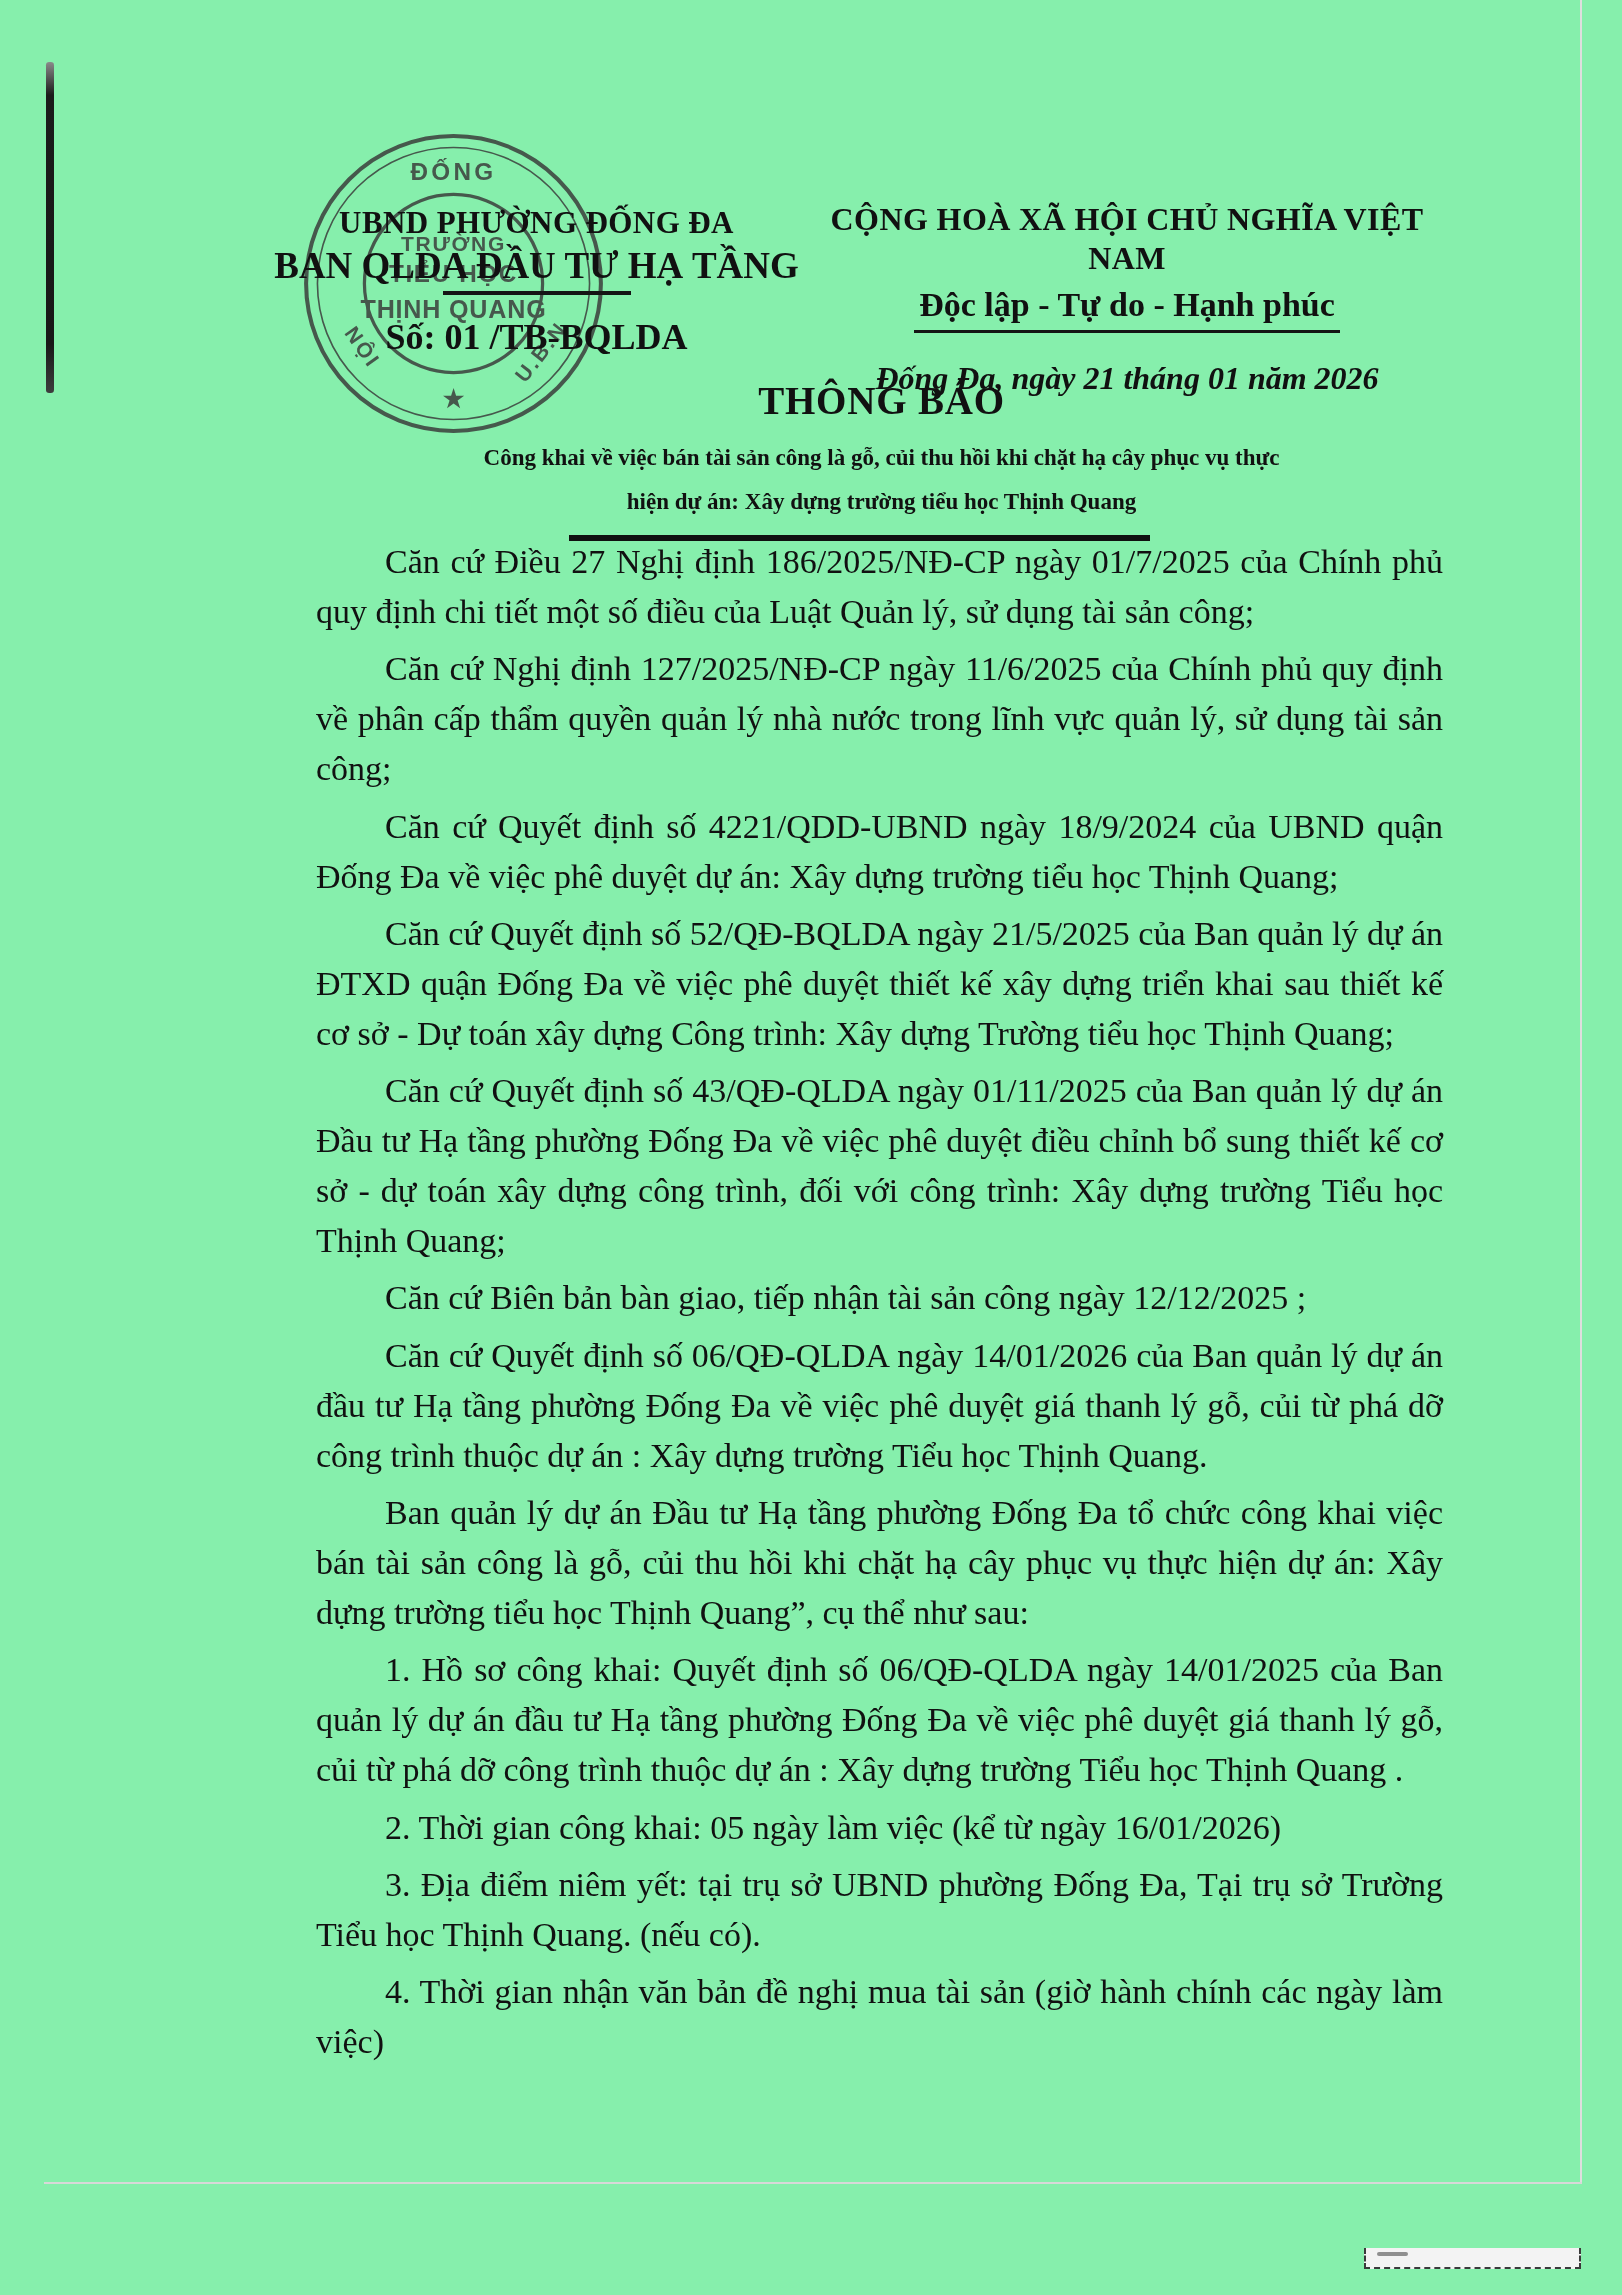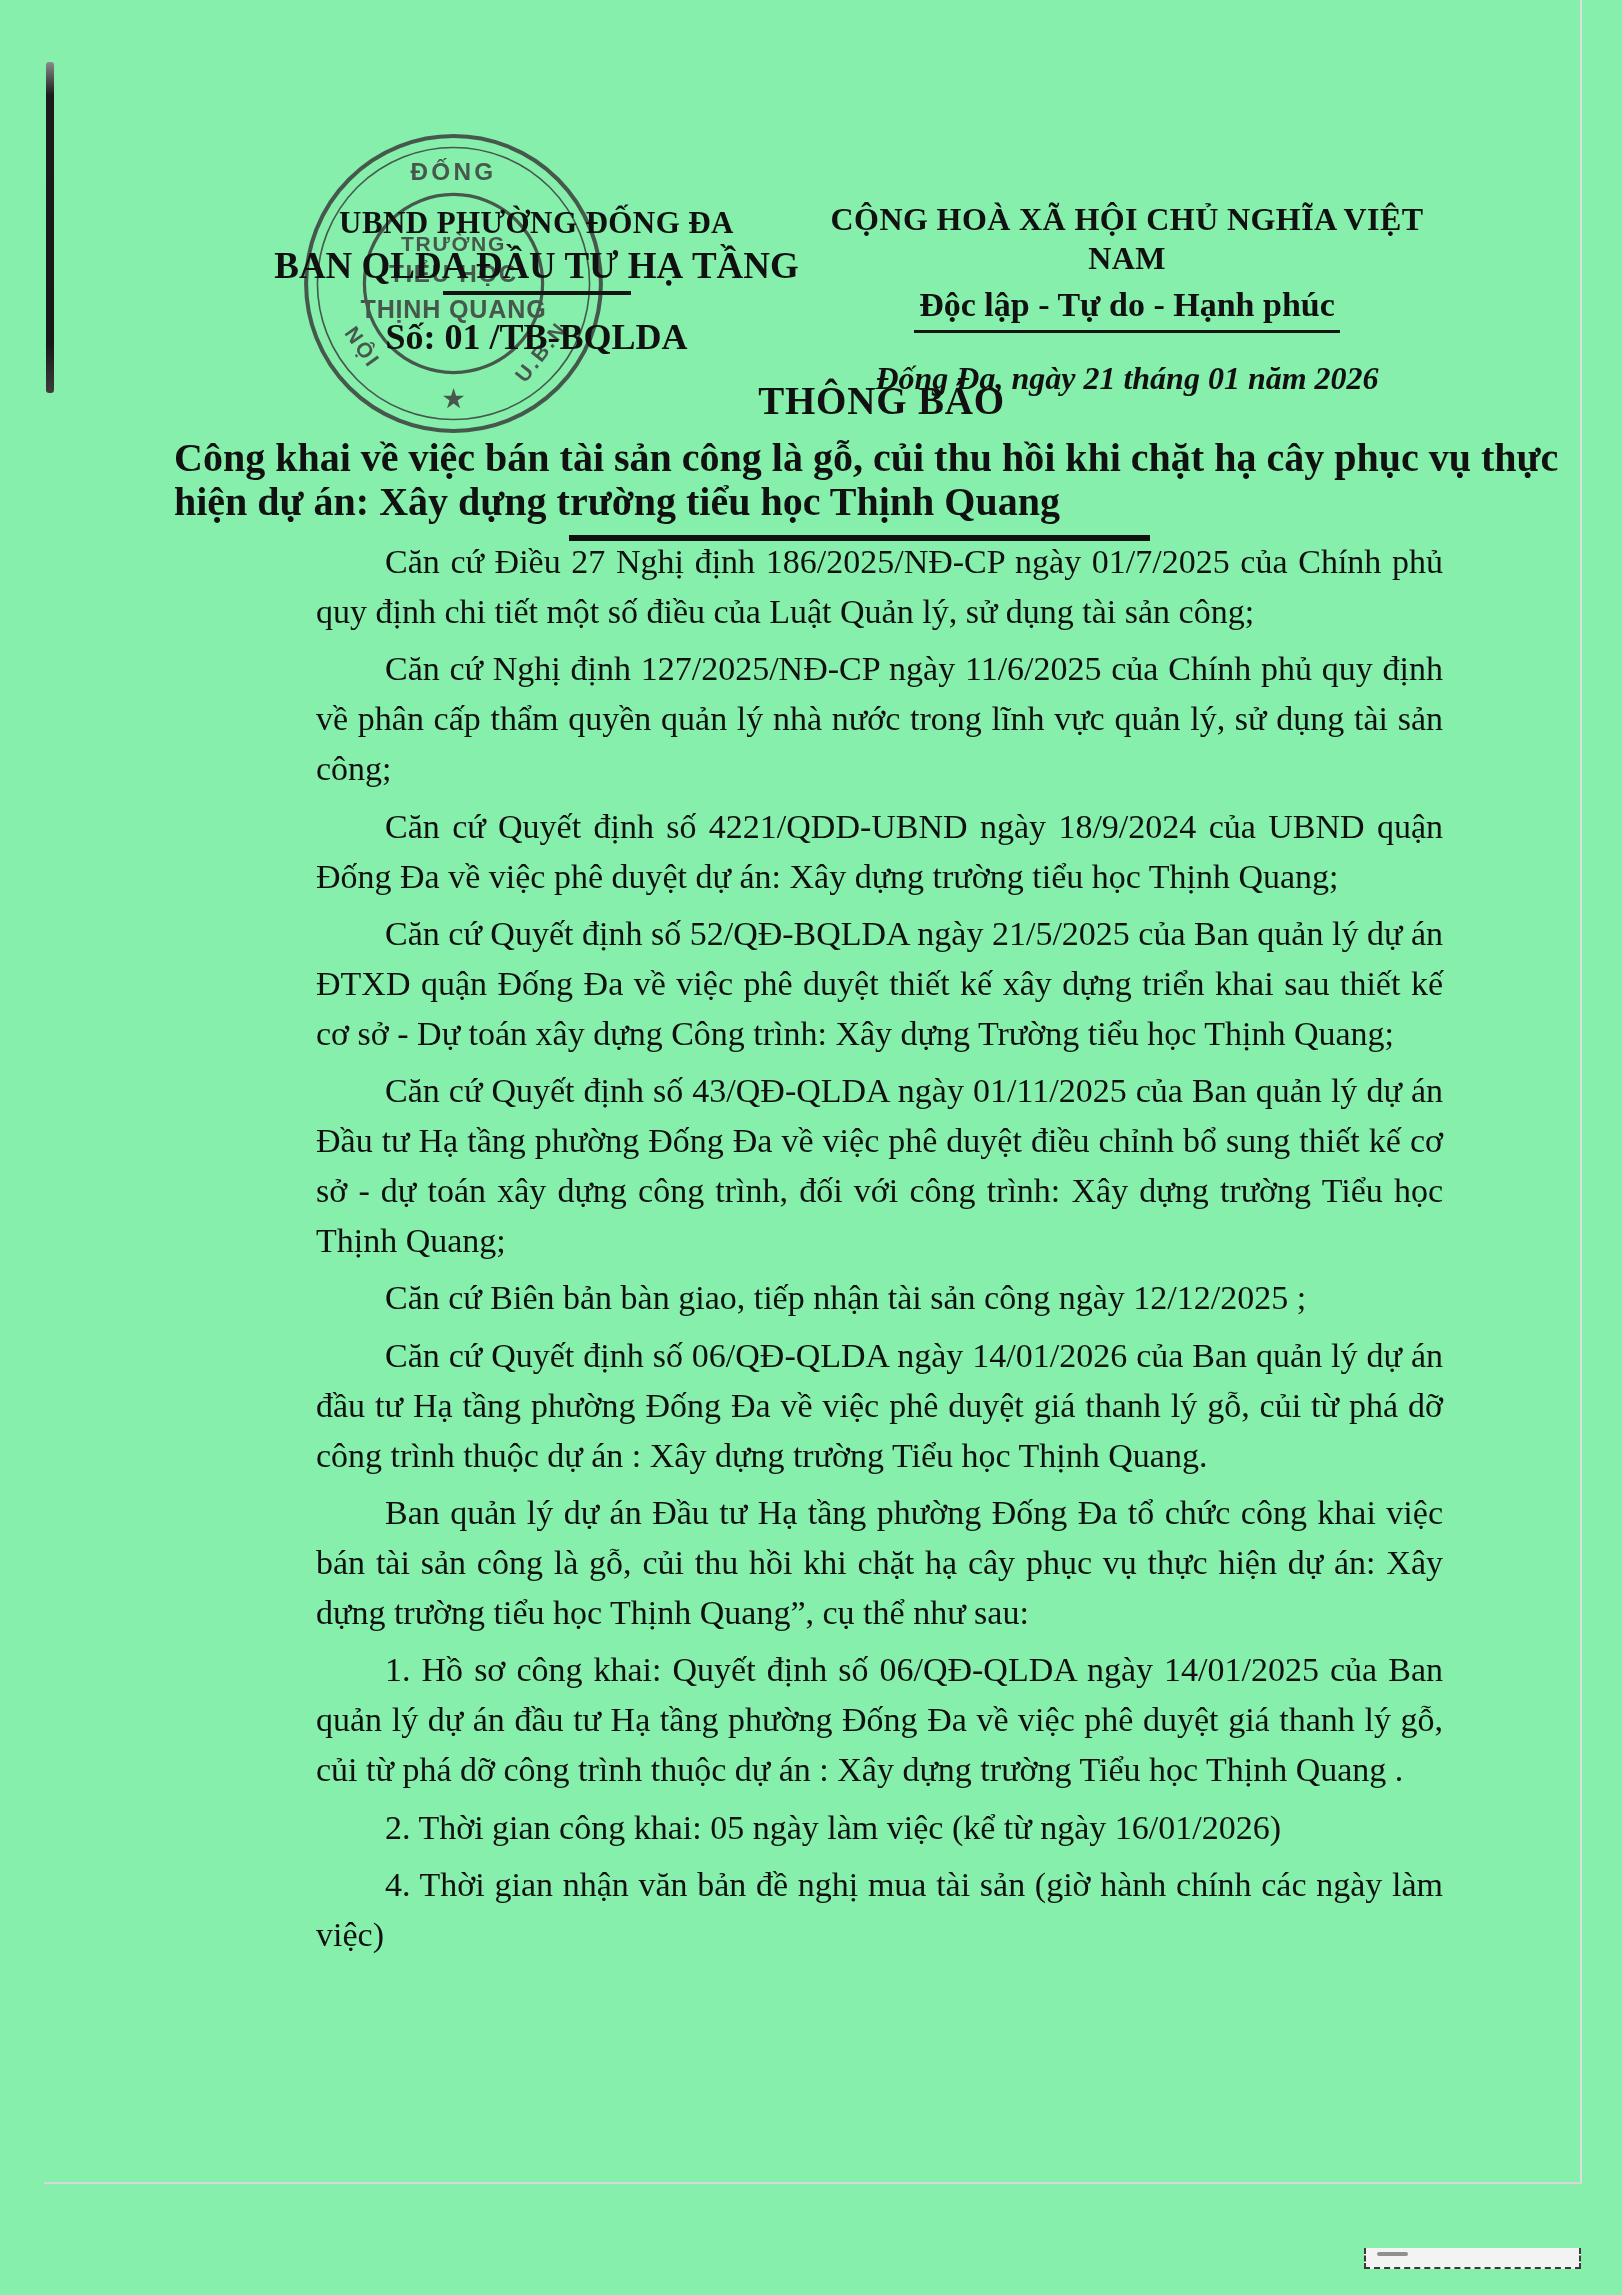--- a/index.html
+++ b/index.html
@@ -31,22 +31,22 @@
 
   .hdr-right{position:absolute;left:653px;top:200px;width:600px;text-align:center;}
   .hr1{font-size:32px;line-height:39px;font-weight:bold;letter-spacing:0.4px;}
   .hr2{margin-top:6px;}
   .hr2i{display:inline-block;font-size:34px;line-height:41px;font-weight:bold;
         border-bottom:3.2px solid #151515;padding:0 4.9px 4.9px;}
   .hr3{font-size:32px;line-height:39px;margin-top:26px;font-style:italic;font-weight:600;}
 
   .title{position:absolute;top:378px;left:0;width:100%;text-align:center;
          font-size:39px;font-weight:bold;letter-spacing:0.8px;}
-  .subtitle{position:absolute;top:436px;left:0;width:100%;text-align:left;
-            font-size:40px;line-height:44px;font-weight:bold;}
+  .subtitle{position:absolute;top:436px;left:0;width:100%;text-align:center;
+            font-size:23px;line-height:44px;font-weight:bold;}
   .subtitle-rule{position:absolute;top:535px;left:395px;width:581px;height:5.7px;background:#101010;}
 
   .doc-body{position:absolute;top:537px;left:142px;width:1127px;
             font-size:34px;line-height:50px;text-align:justify;}
   .doc-body p{margin:0 0 7.3px 0;text-indent:69px;}
 
   .stamp{position:absolute;left:298px;top:128px;width:311px;height:311px;opacity:.82;}
   .stamp text{font-family:"Liberation Sans","DejaVu Sans",sans-serif;font-weight:bold;fill:#383838;}
 
   
@@ -117,20 +117,21 @@
         <p>Căn cứ Biên bản bàn giao, tiếp nhận tài sản công ngày 12/12/2025 ;</p>
 
         <p>Căn cứ Quyết định số 06/QĐ-QLDA ngày 14/01/2026 của Ban quản lý dự án đầu tư Hạ tầng phường Đống Đa về việc phê duyệt giá thanh lý gỗ, củi từ phá dỡ công trình thuộc dự án : Xây dựng trường Tiểu học Thịnh Quang.</p>
 
         <p>Ban quản lý dự án Đầu tư Hạ tầng phường Đống Đa tổ chức công khai việc bán tài sản công là gỗ, củi thu hồi khi chặt hạ cây phục vụ thực hiện dự án: Xây dựng trường tiểu học Thịnh Quang”, cụ thể như sau:</p>
 
         <p>1. Hồ sơ công khai: Quyết định số 06/QĐ-QLDA ngày 14/01/2025 của Ban quản lý dự án đầu tư Hạ tầng phường Đống Đa về việc phê duyệt giá thanh lý gỗ, củi từ phá dỡ công trình thuộc dự án : Xây dựng trường Tiểu học Thịnh Quang .</p>
 
         <p>2. Thời gian công khai: 05 ngày làm việc (kể từ ngày 16/01/2026)</p>
 
+        <p>3. Địa điểm niêm yết: tại trụ sở UBND phường Đống Đa, Tại trụ sở Trường Tiểu học Thịnh Quang. (nếu có).</p>
 
         <p>4. Thời gian nhận văn bản đề nghị mua tài sản (giờ hành chính các ngày làm việc)</p>
       </div>
 
   </div>
 
   <div class="edge-right"></div>
   <div class="edge-bottom"></div>
 
   <div class="dashed-box">

